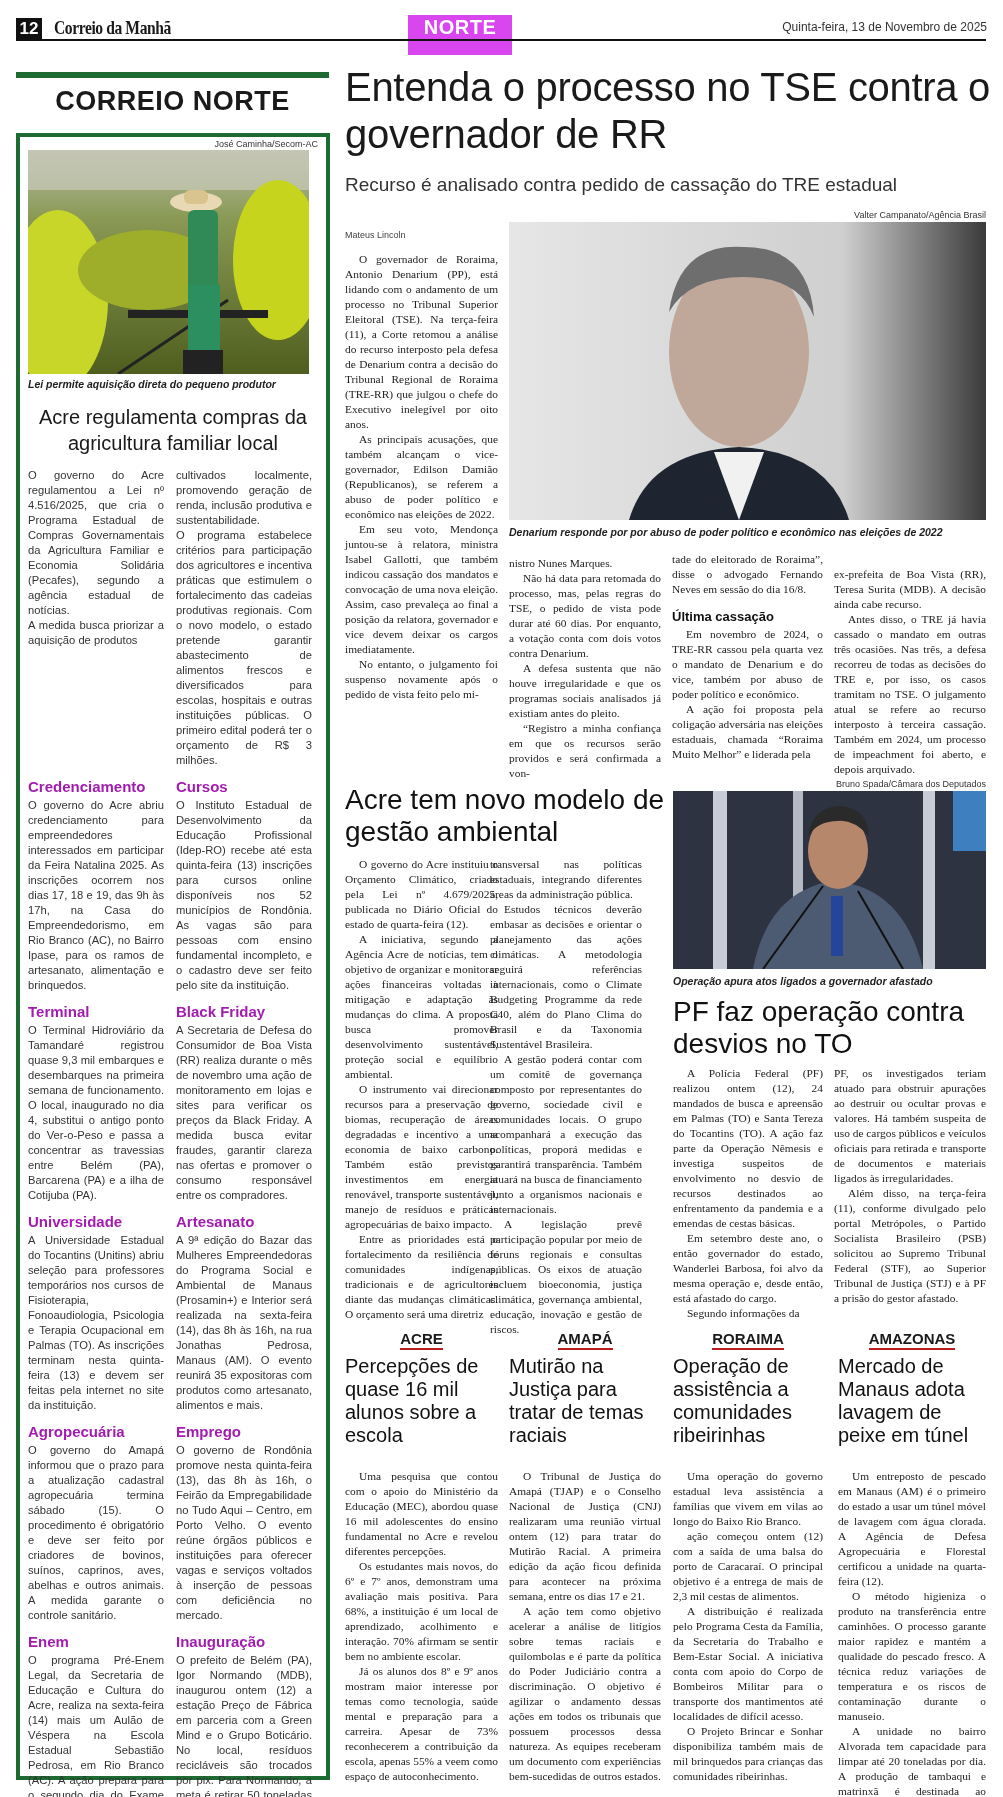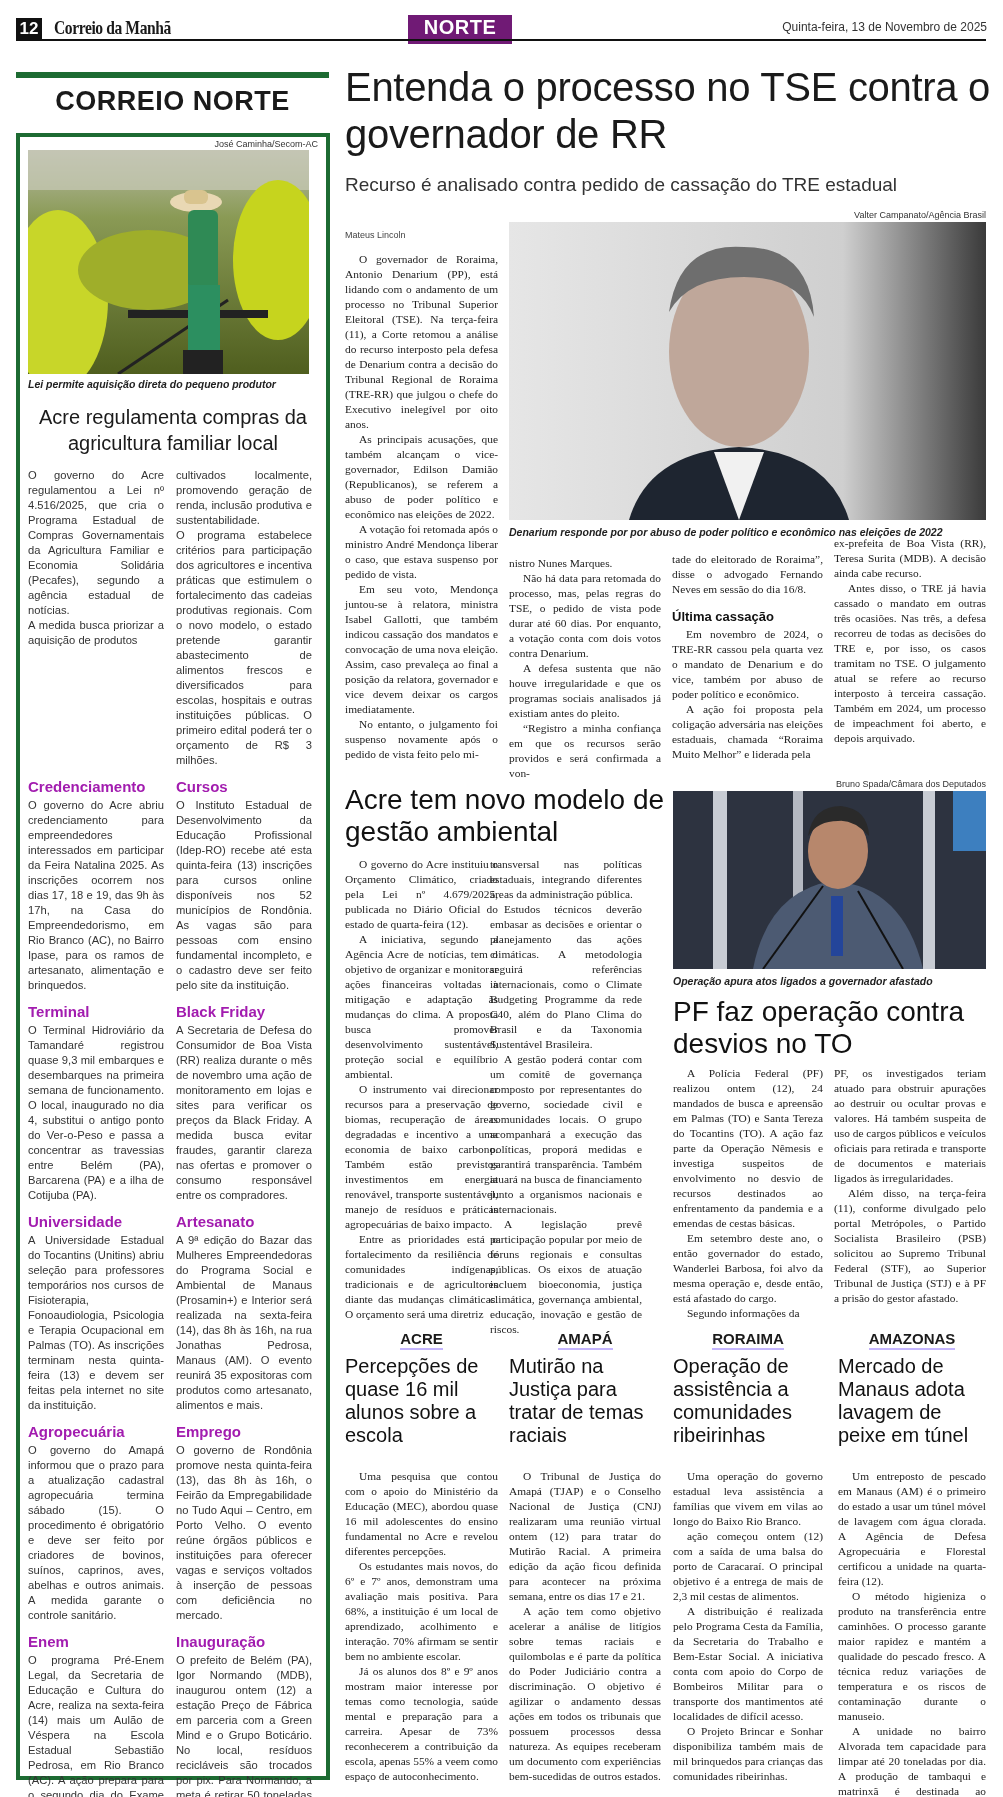--- a/index.html
+++ b/index.html
@@ -2,21 +2,21 @@
 <html><head>
 <meta charset="utf-8">
 <style>
   * { box-sizing: border-box; margin: 0; padding: 0; }
   body { width: 1003px; height: 1797px; background: #fff; font-family: "Liberation Sans", sans-serif; color: #1a1a1a; position: relative; overflow: hidden; }
   .abs { position: absolute; }
 
   
   .page-num { left: 16px; top: 18px; width: 26px; height: 22px; background: #111; color: #fff; font: bold 17px "Liberation Sans", sans-serif; text-align: center; line-height: 22px; }
   .paper-name { left: 54px; top: 17px; font: bold 19px "Liberation Serif", serif; letter-spacing: -0.5px; transform: scaleX(0.82); transform-origin: left; }
-  .section-tag { left: 408px; top: 15px; width: 104px; height: 29px; background: #701a75; color: #fff; font: bold 20px "Liberation Sans", sans-serif; text-align: center; line-height: 25px; letter-spacing: 0.5px; }
+  .section-tag { left: 408px; top: 15px; width: 104px; height: 40px; background: #d946ef; color: #fff; font: bold 20px "Liberation Sans", sans-serif; text-align: center; line-height: 25px; letter-spacing: 0.5px; }
   .date { right: 16px; top: 20px; font: 12px "Liberation Sans", sans-serif; color: #333; }
   .header-rule { left: 16px; top: 39px; width: 970px; height: 2px; background: #111; }
 
   
   .sidebar-topbar { left: 16px; top: 72px; width: 313px; height: 6px; background: #1d6b32; }
   .sidebar-title { left: 16px; top: 86px; width: 313px; text-align: center; font: bold 27px "Liberation Sans", sans-serif; letter-spacing: 0.5px; }
   .sidebar-box { left: 16px; top: 133px; width: 314px; height: 1647px; border: 4px solid #1d6b32; }
   .credit { font: 9px "Liberation Sans", sans-serif; color: #333; text-align: right; }
   .caption { font: italic 10.5px "Liberation Sans", sans-serif; color: #222; font-weight: bold; }
   .photo { overflow: hidden; }
@@ -29,21 +29,21 @@
   
   .main-title { left: 345px; top: 64px; width: 650px; font: 40px "Liberation Sans", sans-serif; line-height: 47px; letter-spacing: -0.3px; }
   .main-sub { left: 345px; top: 174px; width: 650px; font: 19px "Liberation Sans", sans-serif; color: #333; }
   .byline { font: 9px "Liberation Sans", sans-serif; color: #444; }
   .serif-body { font: 11.4px "Liberation Serif", serif; line-height: 15px; color: #222; text-align: justify; hyphens: auto; }
   .serif-body p { text-indent: 14px; }
   .serif-body p.noind { text-indent: 0; }
   .subhead { font: bold 13px "Liberation Sans", sans-serif; margin: 12px 0 3px; color: #111; }
   .h2 { font: 28px "Liberation Sans", sans-serif; line-height: 32px; color: #111; }
   .region-tag { font: bold 15px "Liberation Sans", sans-serif; text-align: center; }
-  .region-tag span { border-bottom: 2px solid #c4b5fd; padding-bottom: 1px; }
+  .region-tag span { border-bottom: 2px solid #b91c1c; padding-bottom: 1px; }
   .h3 { font: 20px "Liberation Sans", sans-serif; line-height: 23px; color: #111; }
 </style>
 </head>
 <body>
 
 <div class="abs page-num">12</div>
 <div class="abs paper-name">Correio da Manhã</div>
 <div class="abs section-tag">NORTE</div>
 <div class="abs date">Quinta-feira, 13 de Novembro de 2025</div>
 <div class="abs header-rule"></div>
@@ -143,21 +143,20 @@
   </div>
 </div>
 
 <h1 class="abs main-title">Entenda o processo no TSE contra o governador de RR</h1>
 <div class="abs main-sub">Recurso é analisado contra pedido de cassação do TRE estadual</div>
 
 <div class="abs byline" style="left:345px;top:230px;">Mateus Lincoln</div>
 <div class="abs serif-body" style="left:345px;top:252px;width:153px;">
   <p>O governador de Roraima, Antonio Denarium (PP), está lidando com o andamento de um processo no Tribunal Superior Eleitoral (TSE). Na terça-feira (11), a Corte retomou a análise do recurso interposto pela defesa de Denarium contra a decisão do Tribunal Regional de Roraima (TRE-RR) que julgou o chefe do Executivo inelegível por oito anos.</p>
   <p>As principais acusações, que também alcançam o vice-governador, Edilson Damião (Republicanos), se referem a abuso de poder político e econômico nas eleições de 2022.</p>
-  <p>A votação foi retomada após o ministro André Mendonça liberar o caso, que estava suspenso por pedido de vista.</p>
   <p>Em seu voto, Mendonça juntou-se à relatora, ministra Isabel Gallotti, que também indicou cassação dos mandatos e convocação de uma nova eleição. Assim, caso prevaleça ao final a posição da relatora, governador e vice devem deixar os cargos imediatamente.</p>
   <p>No entanto, o julgamento foi suspenso novamente após o pedido de vista feito pelo mi-</p>
 </div>
 
 <div class="abs credit" style="left:509px;top:210px;width:477px;">Valter Campanato/Agência Brasil</div>
 <div class="abs photo" style="left:509px;top:222px;width:477px;height:298px;">
   <svg width="477" height="298" viewBox="0 0 477 298">
     <defs>
         <linearGradient id="g2" x1="0" y1="0" x2="1" y2="0">
           <stop offset="0" stop-color="#e6e6e6"></stop>
@@ -179,21 +178,21 @@
   <p>Não há data para retomada do processo, mas, pelas regras do TSE, o pedido de vista pode durar até 60 dias. Por enquanto, a votação conta com dois votos contra Denarium.</p>
   <p>A defesa sustenta que não houve irregularidade e que os programas sociais analisados já existiam antes do pleito.</p>
   <p>“Registro a minha confiança em que os recursos serão providos e será confirmada a von-</p>
 </div>
 <div class="abs serif-body" style="left:672px;top:552px;width:151px;">
   <p class="noind">tade do eleitorado de Roraima”, disse o advogado Fernando Neves em sessão do dia 16/8.</p>
   <div class="subhead">Última cassação</div>
   <p>Em novembro de 2024, o TRE-RR cassou pela quarta vez o mandato de Denarium e do vice, também por abuso de poder político e econômico.</p>
   <p>A ação foi proposta pela coligação adversária nas eleições estaduais, chamada “Roraima Muito Melhor” e liderada pela</p>
 </div>
-<div class="abs serif-body" style="left:834px;top:536px;width:152px;">
+<div class="abs serif-body" style="left:834px;top:567px;width:152px;">
   <p class="noind">ex-prefeita de Boa Vista (RR), Teresa Surita (MDB). A decisão ainda cabe recurso.</p>
   <p>Antes disso, o TRE já havia cassado o mandato em outras três ocasiões. Nas três, a defesa recorreu de todas as decisões do TRE e, por isso, os casos tramitam no TSE. O julgamento atual se refere ao recurso interposto à terceira cassação. Também em 2024, um processo de impeachment foi aberto, e depois arquivado.</p>
 </div>
 
 <h2 class="abs h2" style="left:345px;top:784px;width:320px;">Acre tem novo modelo de gestão ambiental</h2>
 <div class="abs serif-body" style="left:345px;top:857px;width:153px;">
   <p>O governo do Acre instituiu o Orçamento Climático, criado pela Lei nº 4.679/2025, publicada no Diário Oficial do estado de quarta-feira (12).</p>
   <p>A iniciativa, segundo a Agência Acre de notícias, tem o objetivo de organizar e monitorar ações financeiras voltadas à mitigação e adaptação às mudanças do clima. A proposta busca promover desenvolvimento sustentável, proteção social e equilíbrio ambiental.</p>
   <p>O instrumento vai direcionar recursos para a preservação de biomas, recuperação de áreas degradadas e incentivo a uma economia de baixo carbono. Também estão previstos investimentos em energia renovável, transporte sustentável, manejo de resíduos e práticas agropecuárias de baixo impacto.</p>
   <p>Entre as prioridades está o fortalecimento da resiliência de comunidades indígenas, tradicionais e de agricultores diante das mudanças climáticas. O orçamento será uma diretriz</p>

